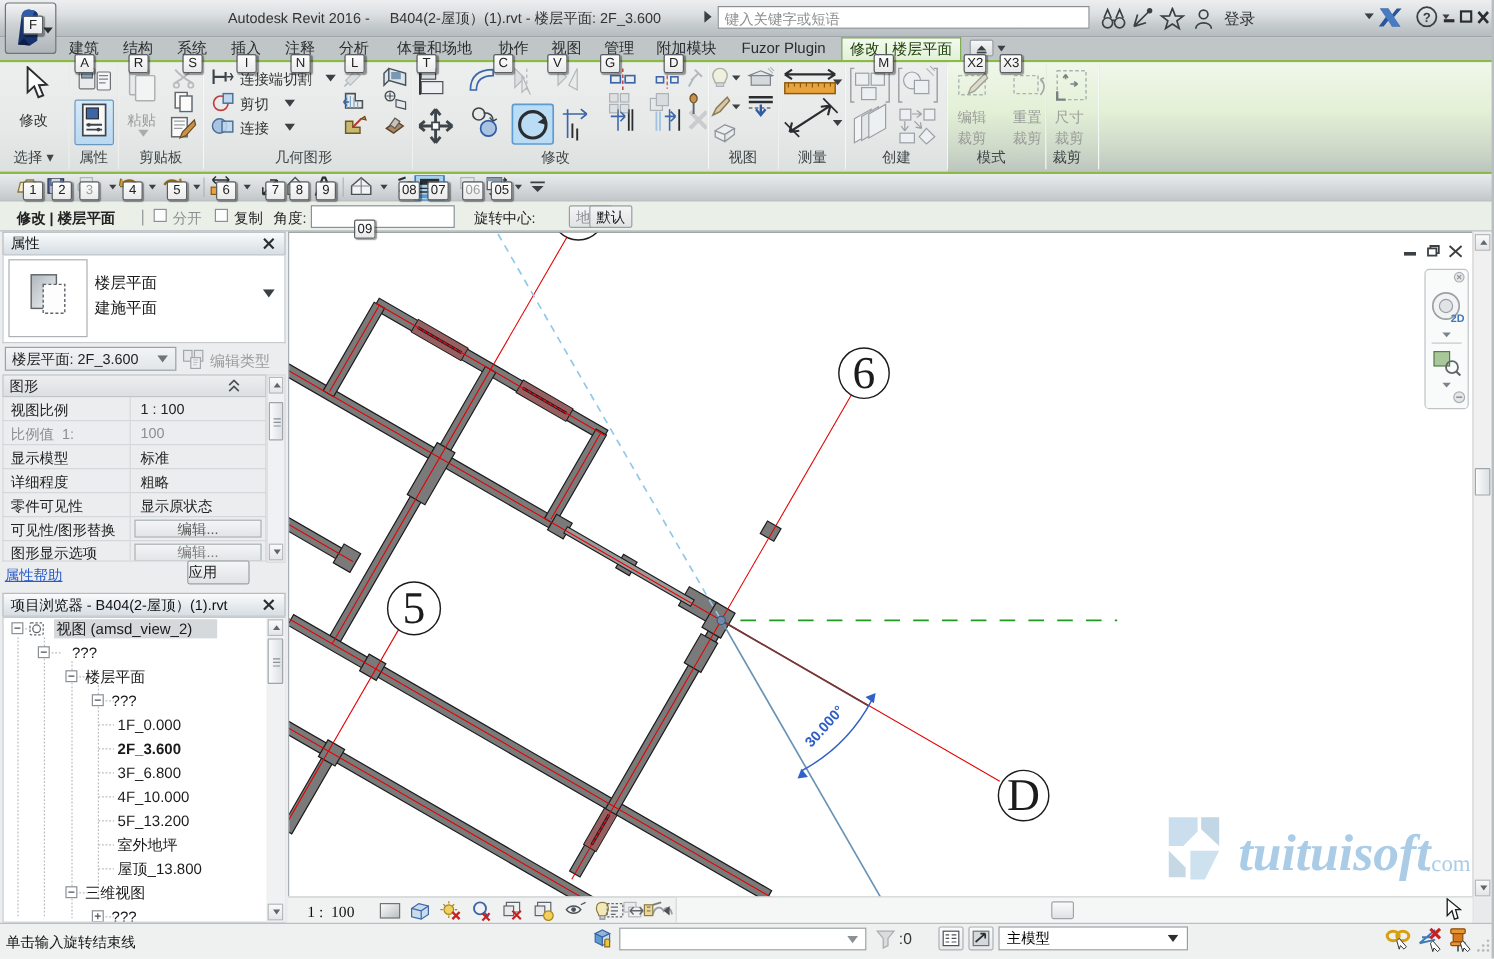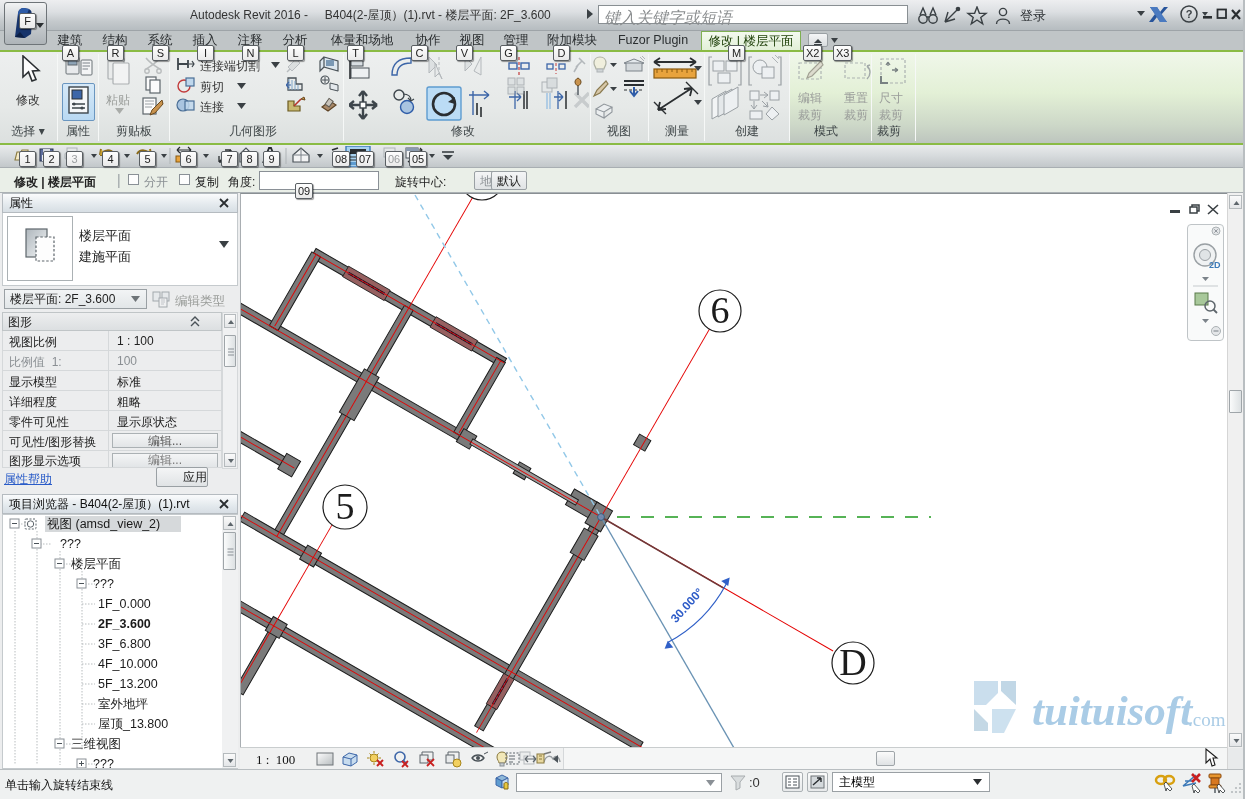--- a/index.html
+++ b/index.html
@@ -66,21 +66,21 @@
     <svg style="position:absolute;left:31px;top:18px" width="8" height="8" viewBox="0 0 8 8">
         <path d="M0 2 L8 2 L4 7 Z" fill="#2A2E31"></path>
       </svg>
   </div>
   <div class="keytip" style="left:19px;top:13px;">F</div>
   <div id="title-text">Autodesk Revit 2016 -&nbsp;&nbsp;&nbsp;&nbsp;&nbsp;B404(2-屋顶）(1).rvt - 楼层平面: 2F_3.600</div>
   <svg class="abs" style="left:586px;top:9px" width="8" height="10">
       <path d="M1 0 L7 5 L1 10 Z" fill="#3A4044"></path>
     </svg>
   <div class="abs" style="left:598px;top:5px;width:310px;height:19px;background:#fff;border:1px solid #898F93;">
-    <span style="font-size:16px;color:#8A8D8F;font-style:italic;position:absolute;left:5px;top:2px;">键入关键字或短语</span>
+    <span style="font-size:12px;color:#8A8D8F;position:absolute;left:5px;top:2px;">键入关键字或短语</span>
   </div>
   <svg class="abs" style="left:916px;top:6px" width="330" height="20" viewBox="0 0 330 20">
 
     <g stroke="#3A4044" stroke-width="1.4" fill="none">
       <circle cx="7" cy="13" r="4.2"></circle>
         <circle cx="17" cy="13" r="4.2"></circle>
       <path d="M4 9 L7 2 L10 9 M14 9 L17 2 L20 9 M10.5 11 L13.5 11"></path>
     </g>
 
     <g transform="translate(27,0)" stroke="#3A4044" stroke-width="1.4" fill="none">
@@ -655,21 +655,21 @@
             <path d="M3 8 L6 4 L9 8 Z" fill="#5E666C"></path>
           </svg></div>
       <div style="position:absolute;left:1px;top:22px;width:12px;height:32px;background:linear-gradient(90deg,#FAFBFB,#DDE1E3);border:1px solid #9FA5A9;border-radius:1px;"><svg width="12" height="32">
             <path d="M3 13 H9 M3 16 H9 M3 19 H9" stroke="#8A9096"></path>
           </svg></div>
       <div style="position:absolute;left:1px;bottom:1px;width:12px;height:14px;background:linear-gradient(#FAFAFA,#E4E6E8);border:1px solid #B5BABD;"><svg width="12" height="13">
             <path d="M3 4 L6 8 L9 4 Z" fill="#5E666C"></path>
           </svg></div>
     </div>
     <div class="abs" style="left:4px;top:278px;font-size:12px;color:#2A5CC8;text-decoration:underline;">属性帮助</div>
-    <div class="abs" style="left:156px;top:274px;width:52px;height:20px;background:linear-gradient(#F4F5F6,#E0E3E5);border:1px solid #9AA0A4;border-radius:2px;font-size:12px;color:#222;text-align:right;line-height:19px;">应用</div>
+    <div class="abs" style="left:156px;top:274px;width:52px;height:20px;background:linear-gradient(#F4F5F6,#E0E3E5);border:1px solid #9AA0A4;border-radius:2px;font-size:12px;color:#222;text-align:left;line-height:19px;">应用</div>
 
     <div class="dockhdr" style="top:301px;">项目浏览器 - B404(2-屋顶）(1).rvt</div>
     <svg class="abs" style="left:219px;top:306px" width="10" height="10">
         <path d="M1 1 L9 9 M9 1 L1 9" stroke="#2A2E31" stroke-width="1.8"></path>
       </svg>
     <div class="abs" style="left:2px;top:321px;width:236px;height:255px;background:#fff;border:1px solid #C5CACD;overflow:hidden;">
       <svg width="234" height="255" viewBox="0 0 234 255" font-size="12.5" fill="#1A1A1A">
         <g stroke="#B8BDBF" stroke-dasharray="1.5 1.5" fill="none">
           <path d="M12 16 L12 250"></path>
           <path d="M12 9 L26 9"></path>

